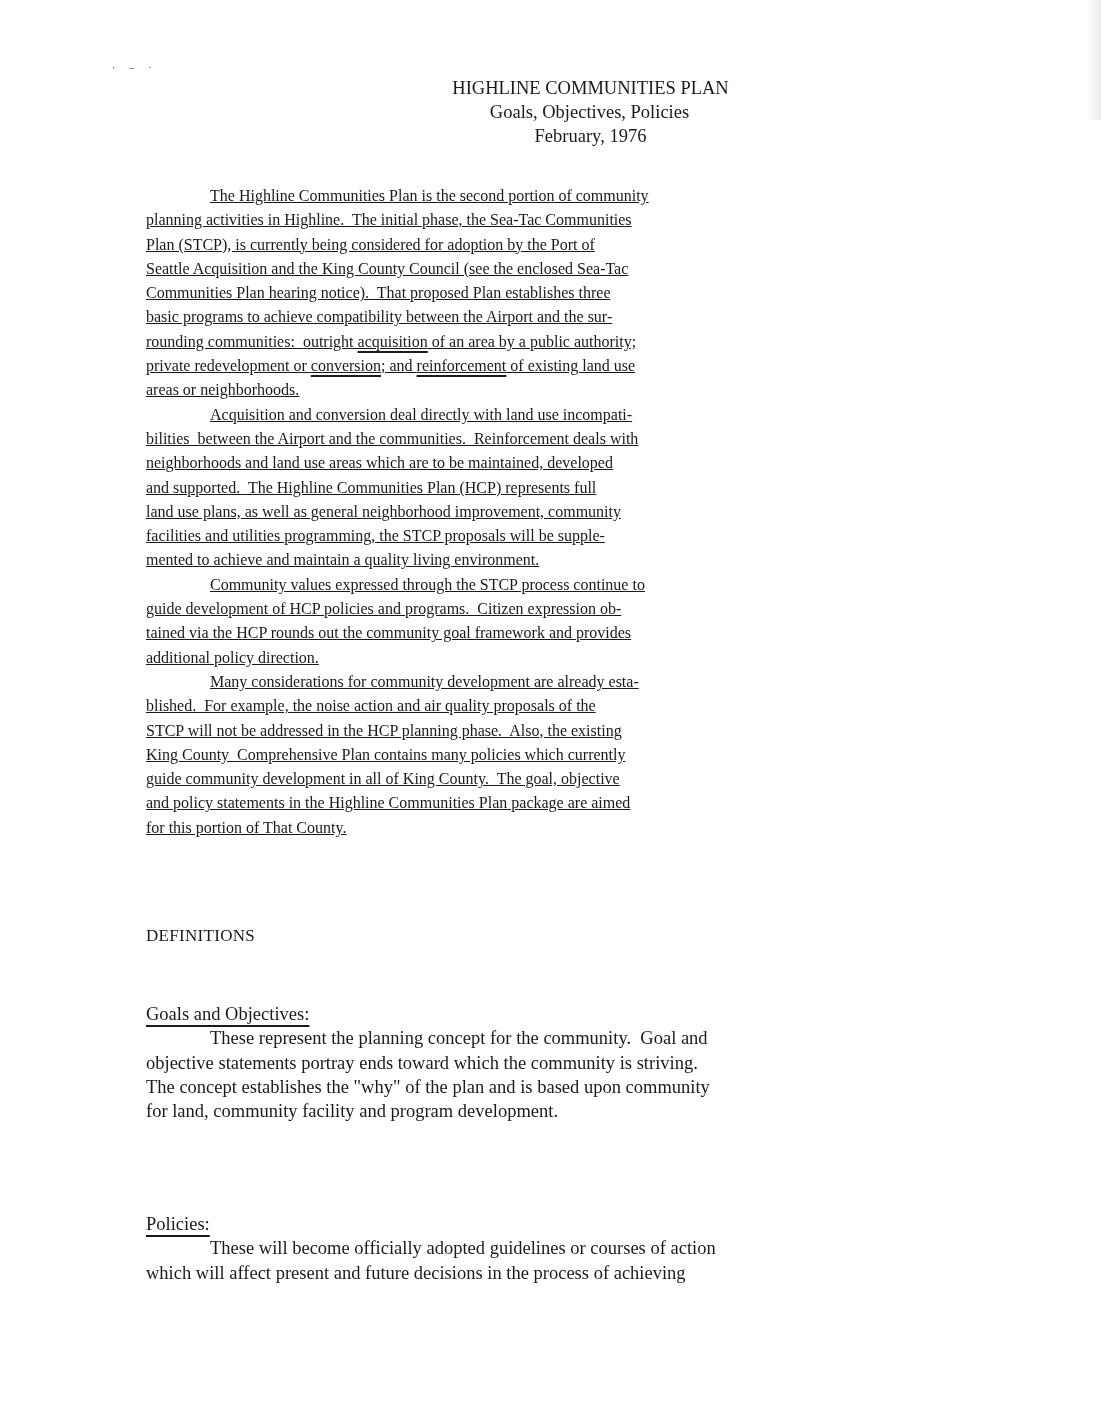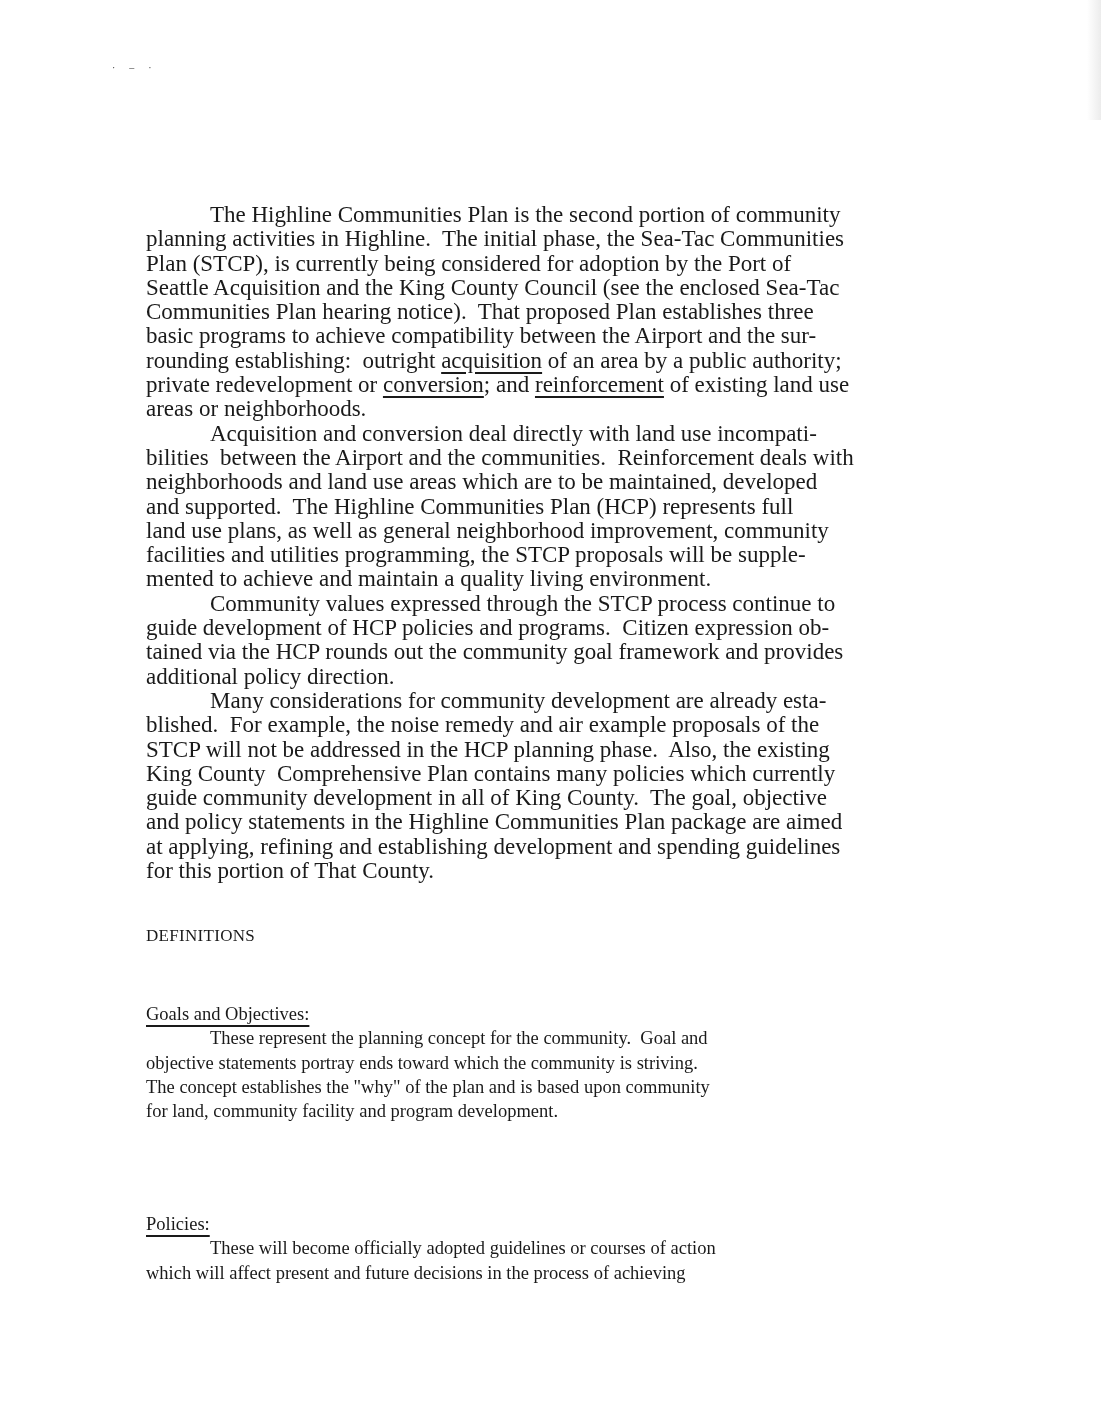--- a/index.html
+++ b/index.html
@@ -15,47 +15,52 @@
   .edge-shadow {
     position: absolute; right: 0; top: 0; width: 14px; height: 120px;
     background: linear-gradient(to left, #ececec, rgba(255,255,255,0));
   }
   .specks { position: absolute; left: 112px; top: 62px; font-size: 10px; color: #333; letter-spacing: 14px; }
   .header { position: absolute; left: 0; top: 76px; width: 1101px; text-align: center; }
   .header .line { font-size: 18.5px; line-height: 24px; }
   .header .l1 { padding-left: 80px; }
   .header .l2 { padding-left: 78px; }
   .header .l3 { padding-left: 80px; }
-  .body { position: absolute; left: 146px; top: 203px; width: 780px; font-size: 23px; line-height: 24.3px; }
+  .body { position: absolute; left: 146px; top: 184px; width: 780px; font-size: 16px; line-height: 24.3px; text-decoration: underline; }
   .para .ln { display: block; white-space: pre; }
   .indent { padding-left: 64px; }
   .u { text-decoration: underline; text-underline-offset: 4px; text-decoration-thickness: 1.5px; }
   .def-title { position: absolute; left: 146px; top: 926px; font-size: 17px; letter-spacing: 0.3px; }
   .sec { position: absolute; left: 146px; width: 780px; font-size: 18.5px; line-height: 24.3px; }
   .sec-goals { top: 1002px; }
   .sec-policies { top: 1212px; }
   .sec-head { display: inline-block; text-decoration: underline; text-underline-offset: 5px; text-decoration-thickness: 1.5px; }
 </style>
 </head>
 <body>
 
 <div class="page">
   <div class="edge-shadow"></div>
   <div class="specks">·–·</div>
 
+  <div class="header">
+    <div class="line l1">HIGHLINE COMMUNITIES PLAN</div>
+    <div class="line l2">Goals, Objectives, Policies</div>
+    <div class="line l3">February, 1976</div>
+  </div>
 
   <div class="body">
     <div class="para">
       <span class="ln indent">The Highline Communities Plan is the second portion of community</span>
       <span class="ln">planning activities in Highline.  The initial phase, the Sea-Tac Communities</span>
       <span class="ln">Plan (STCP), is currently being considered for adoption by the Port of</span>
       <span class="ln">Seattle Acquisition and the King County Council (see the enclosed Sea-Tac</span>
       <span class="ln">Communities Plan hearing notice).  That proposed Plan establishes three</span>
       <span class="ln">basic programs to achieve compatibility between the Airport and the sur-</span>
-      <span class="ln"><span>rounding establishing:  outright </span><span class="u">acquisition</span><span> of an area by a public authority;</span></span>
+      <span class="ln"><span>rounding communities:  outright </span><span class="u">acquisition</span><span> of an area by a public authority;</span></span>
       <span class="ln"><span>private redevelopment or </span><span class="u">conversion</span><span>; and </span><span class="u">reinforcement</span><span> of existing land use</span></span>
       <span class="ln">areas or neighborhoods.</span>
     </div>
 
     <div class="para">
       <span class="ln indent">Acquisition and conversion deal directly with land use incompati-</span>
       <span class="ln">bilities  between the Airport and the communities.  Reinforcement deals with</span>
       <span class="ln">neighborhoods and land use areas which are to be maintained, developed</span>
       <span class="ln">and supported.  The Highline Communities Plan (HCP) represents full</span>
       <span class="ln">land use plans, as well as general neighborhood improvement, community</span>
@@ -65,26 +70,25 @@
 
     <div class="para">
       <span class="ln indent">Community values expressed through the STCP process continue to</span>
       <span class="ln">guide development of HCP policies and programs.  Citizen expression ob-</span>
       <span class="ln">tained via the HCP rounds out the community goal framework and provides</span>
       <span class="ln">additional policy direction.</span>
     </div>
 
     <div class="para">
       <span class="ln indent">Many considerations for community development are already esta-</span>
-      <span class="ln">blished.  For example, the noise remedy and air example proposals of the</span>
+      <span class="ln">blished.  For example, the noise action and air quality proposals of the</span>
       <span class="ln">STCP will not be addressed in the HCP planning phase.  Also, the existing</span>
       <span class="ln">King County  Comprehensive Plan contains many policies which currently</span>
       <span class="ln">guide community development in all of King County.  The goal, objective</span>
       <span class="ln">and policy statements in the Highline Communities Plan package are aimed</span>
-      <span class="ln">at applying, refining and establishing development and spending guidelines</span>
       <span class="ln">for this portion of That County.</span>
     </div>
   </div>
 
   <div class="def-title">DEFINITIONS</div>
 
   <div class="sec sec-goals">
     <span class="sec-head">Goals and Objectives:</span>
     <div class="para">
       <span class="ln indent">These represent the planning concept for the community.  Goal and</span>

